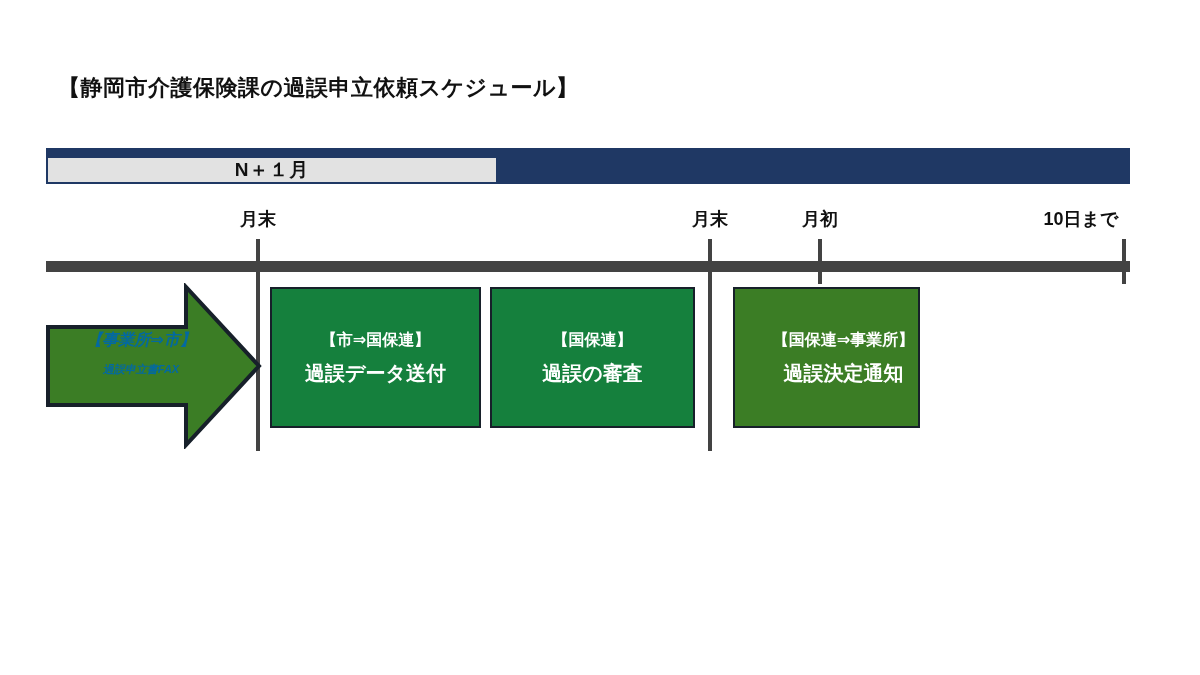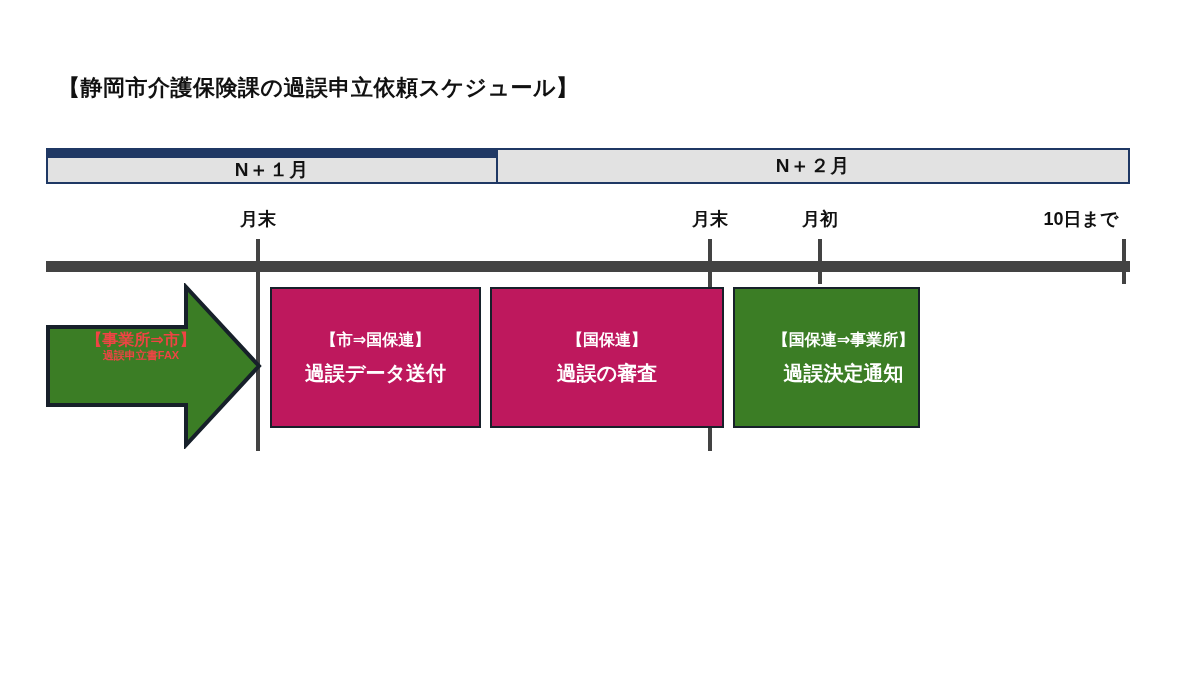--- a/index.html
+++ b/index.html
@@ -79,54 +79,55 @@
     flex-direction: column;
     align-items: center;
     justify-content: center;
     gap: 14px;
     color: #ffffff;
     text-align: center;
     line-height: 1.1;
   }
   .box .l1 { font-size: 16px; font-weight: bold; white-space: nowrap; }
   .box .l2 { font-size: 20px; font-weight: bold; white-space: nowrap; }
-  .box.blue { background: #be185d; border: 2px solid #17202A; }
+  .box.blue { background: #15803d; border: 2px solid #17202A; }
   .box.green { background: #3B7D25; border: 2px solid #17202A; }
 
   
   .arrow-wrap {
     position: absolute;
     left: 46px; top: 283px;
     width: 216px; height: 166px;
   }
   .arrow-wrap svg { display: block; width: 216px; height: 166px; }
   .arrow-text {
     position: absolute;
     left: 10px; top: 48px;
     width: 170px;
     display: flex;
     flex-direction: column;
     align-items: center;
-    color: #ef4444;
+    gap: 14px;
+    color: #0369a1;
     text-align: center;
     line-height: 1.1;
+    font-style: italic;
   }
   .arrow-text .l1 { font-size: 16px; font-weight: bold; white-space: nowrap; }
   .arrow-text .l2 { font-size: 11px; font-weight: bold; white-space: nowrap; }
 </style>
 </head>
 <body>
 
 <div id="canvas">
 
   <div class="title">【静岡市介護保険課の過誤申立依頼スケジュール】</div>
 
   <div class="month-band">
     <div class="month-cell m2">N＋１月</div>
-    <div class="month-cell m3">N＋２月</div>
   </div>
 
   <div class="tick-label" style="left:258px;">月末</div>
   <div class="tick-label" style="left:710px;">月末</div>
   <div class="tick-label" style="left:820px;">月初</div>
   <div class="tick-label" style="left:1060px;margin-left:21px;">10日まで</div>
 
   <div class="tick long" style="left:256px;"></div>
   <div class="tick long" style="left:708px;"></div>
   <div class="tick short" style="left:818px;"></div>
@@ -142,21 +143,21 @@
       <div class="l1">【事業所⇒市】</div>
       <div class="l2">過誤申立書FAX</div>
     </div>
   </div>
 
   <div class="box blue" style="left:270px; width:211px;">
     <div class="l1">【市⇒国保連】</div>
     <div class="l2">過誤データ送付</div>
   </div>
 
-  <div class="box blue" style="left:490px; width:234px;justify-content:center;">
+  <div class="box blue" style="left:490px; width:205px;justify-content:center;">
     <div class="l1">【国保連】</div>
     <div class="l2">過誤の審査</div>
   </div>
 
   <div class="box green" style="left:733px; width:187px;padding-left:34px;">
     <div class="l1">【国保連⇒事業所】</div>
     <div class="l2">過誤決定通知</div>
   </div>
 
 

